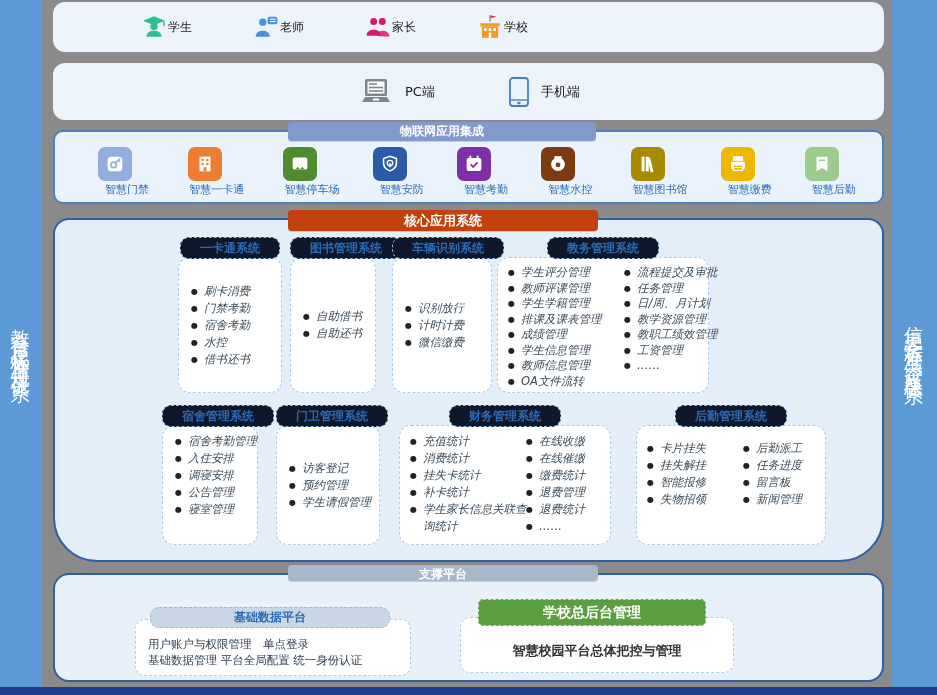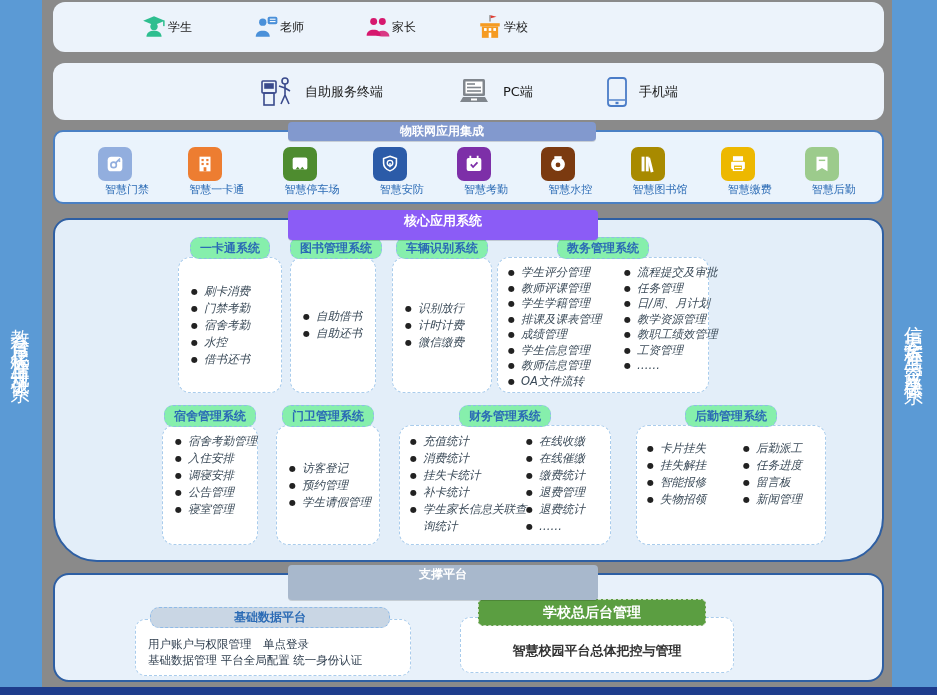--- a/index.html
+++ b/index.html
@@ -19,33 +19,33 @@
   .user-item{width:64px;display:flex;flex-direction:row;align-items:center;gap:1px;}
   .user-item .lbl{font-size:12px;color:#222;line-height:12px;}
 
   .terms-row{left:53px;top:63px;width:831px;height:57px;display:flex;align-items:center;justify-content:center;gap:72px;}
   .term-item{display:flex;align-items:center;gap:10px;}
   .term-item .lbl{font-size:13px;color:#1a1a1a;}
 
   
   .band{position:absolute;color:#fff;font-weight:bold;text-align:center;border-radius:4px;z-index:6;box-shadow:0 1px 0 rgba(0,0,0,.15);}
   .band.iot{left:288px;top:122px;width:308px;height:19px;line-height:19px;font-size:12px;background:#8299CE;}
-  .band.core{left:288px;top:210px;width:310px;height:30px;line-height:21px;font-size:13px;background:#8b5cf6;}
-  .band.support{left:288px;top:565px;width:310px;height:35px;line-height:19px;font-size:12px;background:#A8B8CC;}
+  .band.core{left:288px;top:210px;width:310px;height:21px;line-height:21px;font-size:13px;background:#c2410c;}
+  .band.support{left:288px;top:565px;width:310px;height:16px;line-height:19px;font-size:12px;background:#A8B8CC;}
 
   
   .iot-section{position:absolute;left:53px;top:130px;width:831px;height:74px;background:#EAF3FC;border:2px solid #4A80C4;border-radius:10px;box-sizing:border-box;display:flex;align-items:flex-end;justify-content:space-around;padding:0 18px 6px 18px;}
   .tile{display:flex;flex-direction:column;align-items:center;gap:3px;}
   .tile .sq{width:34px;height:34px;border-radius:7px;display:flex;align-items:center;justify-content:center;}
   .tile .lbl{font-size:11px;color:#2B6BB5;line-height:12px;white-space:nowrap;margin-left:24px;}
 
   
   .core-section{position:absolute;left:53px;top:218px;width:831px;height:344px;background:#E3EEF9;border:2px solid #2E5FA3;border-radius:16px 16px 44px 44px;box-sizing:border-box;}
   .sys{position:absolute;z-index:3;}
-  .sys-title{position:relative;z-index:2;display:block;margin:0 auto;width:max-content;max-width:200px;background:#86efac;border:1.5px dashed #8FBBE8;border-radius:9px;color:#2B6BB5;font-weight:bold;font-size:12px;line-height:14px;padding:3px 9px;text-align:center;white-space:nowrap;}
+  .sys-title{position:relative;z-index:2;display:block;margin:0 auto;width:max-content;max-width:200px;background:#0f172a;border:1.5px dashed #8FBBE8;border-radius:9px;color:#2B6BB5;font-weight:bold;font-size:12px;line-height:14px;padding:3px 19px;text-align:center;white-space:nowrap;}
   .sys-body{position:relative;background:#fff;border:1.5px dashed #A9CCEC;border-radius:12px;margin-top:-2px;box-sizing:border-box;display:flex;}
   .sys-body.single{flex-direction:column;}
   .sys-body ul{list-style:none;margin:0;padding:0;font-style:italic;}
   .sys-body li{position:relative;font-size:11.5px;color:#3A4A58;line-height:17px;padding-left:13px;white-space:nowrap;}
   .sys-body li::before{content:"●";position:absolute;left:0;top:0;font-size:8px;color:#222;}
   .sys-body li.wrap{white-space:normal;width:104px;}
   .rowA .sys-body{height:136px;}
   .rowB .sys-body{height:120px;}
   .center-list{justify-content:center;}
   .pad-list{padding-top:7px;}
@@ -137,34 +137,20 @@
             </g>
           </svg>
       </span>
       <span class="lbl">学校</span>
     </div>
   </div>
 
   <div class="lightbox terms-row">
     <div class="term-item">
       <span>
-        <svg width="36" height="34" viewBox="0 0 36 34">
-            <g fill="none" stroke="#3A4A8C" stroke-width="1.6">
-              <rect x="3" y="6" width="14" height="12" rx="1"></rect>
-              <rect x="6" y="9" width="8" height="4" fill="#3A4A8C"></rect>
-              <rect x="5" y="18" width="10" height="12"></rect>
-              <circle cx="26" cy="6" r="3"></circle>
-              <path d="M26 9 v11 M26 13 l-6 -2 M26 13 l5 3 M26 20 l-4 9 M26 20 l4 9"></path>
-            </g>
-          </svg>
-      </span>
-      <span class="lbl">自助服务终端</span>
-    </div>
-    <div class="term-item">
-      <span>
         <svg width="38" height="30" viewBox="0 0 38 30">
             <rect x="8" y="2" width="22" height="17" rx="1.5" fill="#80868D"></rect>
             <rect x="10.5" y="4.5" width="17" height="12" fill="#fff"></rect>
             <g stroke="#80868D" stroke-width="1.6">
               <line x1="12" y1="7" x2="20" y2="7"></line>
               <line x1="12" y1="10.5" x2="26" y2="10.5"></line>
               <line x1="12" y1="14" x2="26" y2="14"></line>
             </g>
             <polygon points="5,25 33,25 30,20 8,20" fill="#80868D"></polygon>
             <rect x="16" y="21.5" width="6" height="2" fill="#fff"></rect>

